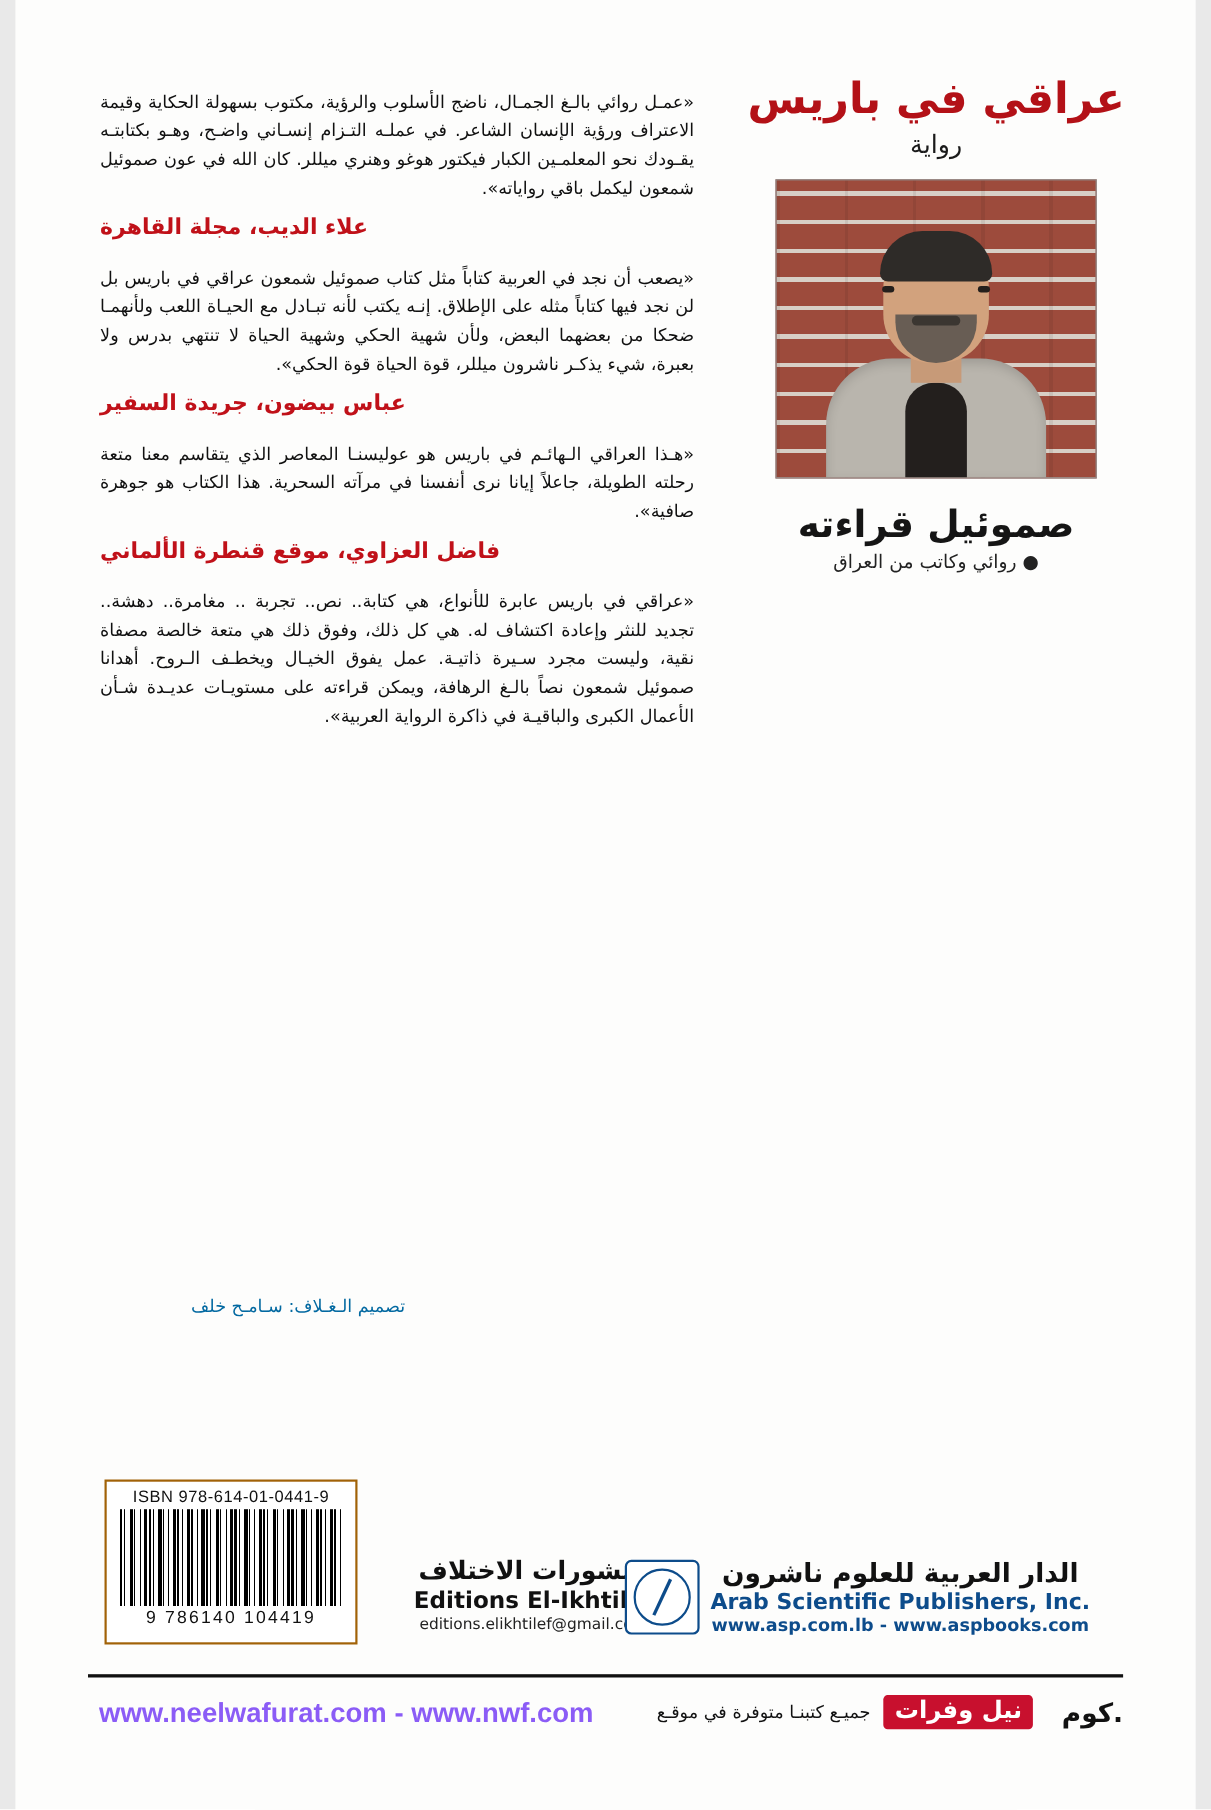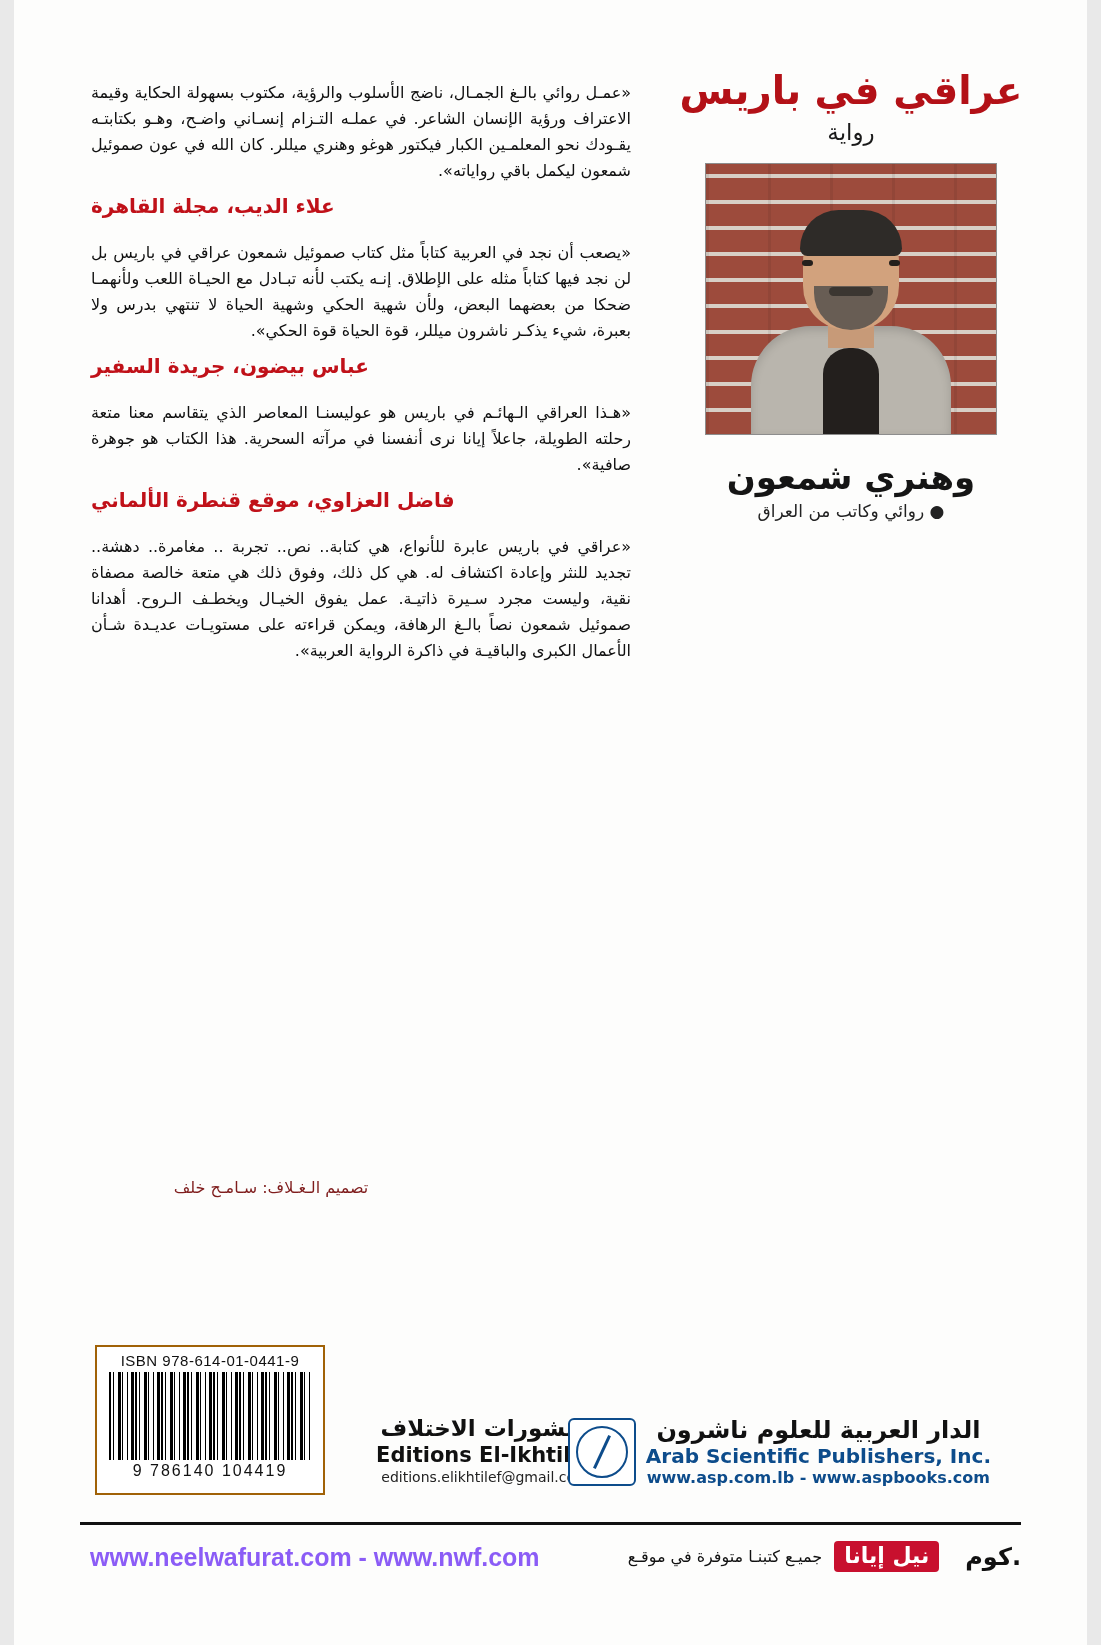--- a/index.html
+++ b/index.html
@@ -195,21 +195,21 @@
     text-align: left;
   }
 
   
   .cover-credit {
     position: absolute;
     top: 1178px;
     right: 680px;
     width: 300px;
     font-size: 16px;
-    color: #7f1d1d;
+    color: #0369a1;
     text-align: center;
     letter-spacing: 1.5px;
     direction: rtl;
   }
 
   
   .bottom {
     position: absolute;
     left: 0;
     right: 0;
@@ -415,21 +415,21 @@
         <div class="neck"></div>
         <div class="head"></div>
         <div class="beard"></div>
         <div class="hair"></div>
         <div class="eye l"></div>
         <div class="eye r"></div>
         <div class="mustache"></div>
       </div>
     </div>
 
-    <div class="author-name">وهنري شمعون</div>
+    <div class="author-name">صموئيل قراءته</div>
     <div class="author-desc">● روائي وكاتب من العراق</div>
   </div>
 
   <div class="left-col">
 
     <div class="blurb">
       <p>«عمـل روائي بالـغ الجمـال، ناضج الأسلوب والرؤية، مكتوب بسهولة الحكاية وقيمة الاعتراف ورؤية الإنسان الشاعر. في عملـه التـزام إنسـاني واضـح، وهـو بكتابتـه يقـودك نحو المعلمـين الكبار فيكتور هوغو وهنري ميللر. كان الله في عون صموئيل شمعون ليكمل باقي رواياته».</p>
       <p class="src">علاء الديب، مجلة القاهرة</p>
     </div>
 
@@ -474,20 +474,20 @@
       <div class="asp-logo"></div>
     </div>
 
     <div class="rule"></div>
 
     <div class="footer">
       <div class="footer-left">www.neelwafurat.com  -  www.nwf.com</div>
       <div class="footer-right">
         <div class="nwf-badge">
           <span class="dotcom">.كوم</span>
-          <span class="chip">نيل إيانا</span>
+          <span class="chip">نيل وفرات</span>
         </div>
         <div class="note">جميـع كتبنـا متوفرة في موقـع</div>
       </div>
     </div>
 
   </div>
 </div>
 
 </body></html>

